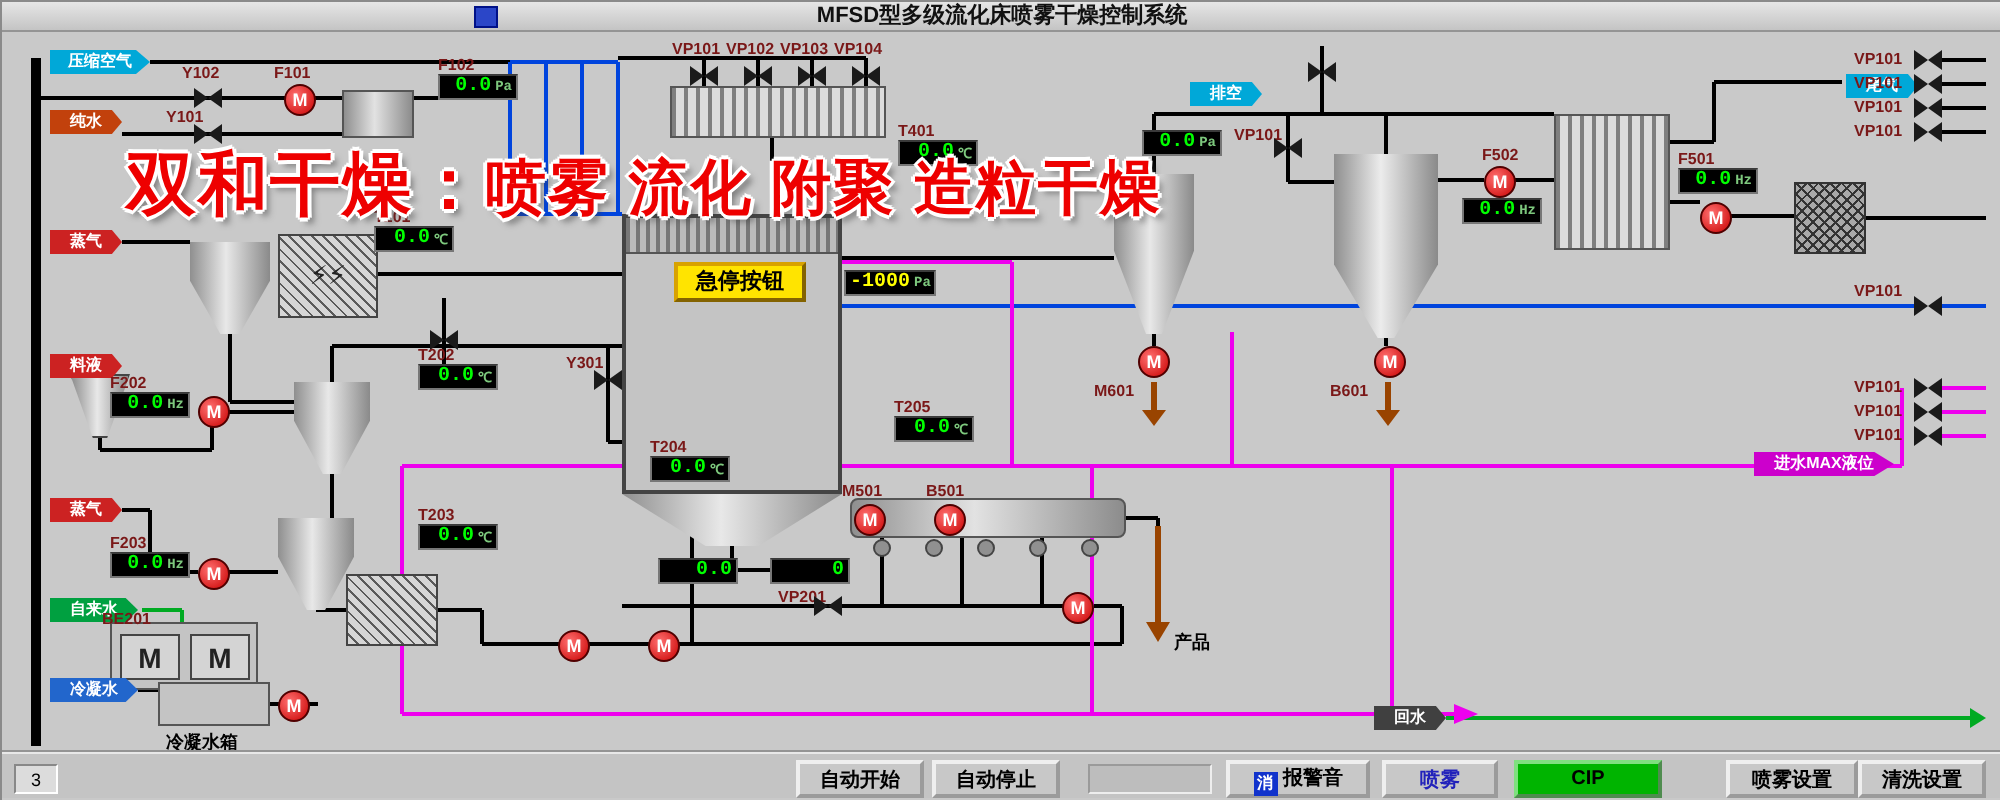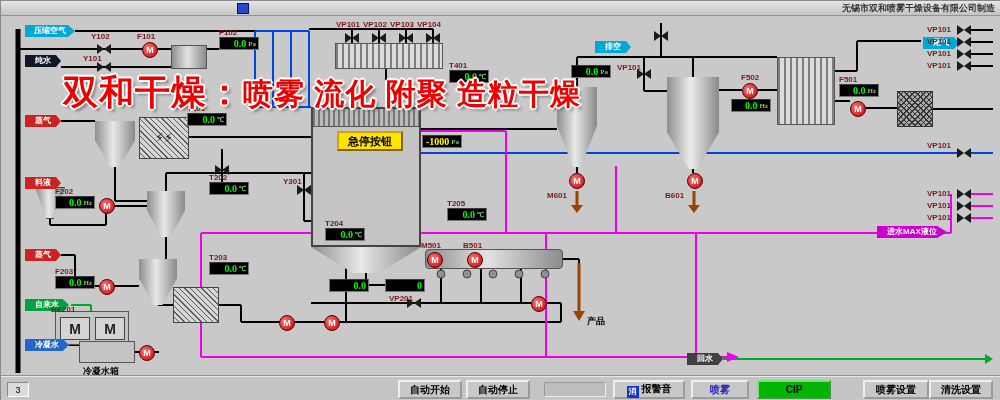--- a/index.html
+++ b/index.html
@@ -23,21 +23,21 @@
 .silo{clip-path:polygon(0 0,100% 0,100% 60%,58% 100%,42% 100%,0 60%);background:linear-gradient(90deg,#8f8f8f,#ececec 45%,#8a8a8a)}
 .band{position:absolute;left:0;top:0;width:100%;height:18px;background-image:repeating-linear-gradient(90deg,#777 0 2px,#bbb 2px 5px);border-bottom:1px solid #555}
 .bolts{display:inline-block;margin-top:12px;font-size:13px;font-weight:bold;color:#222}
 .mbox{position:absolute;top:5px;width:30px;height:23px;border:1px solid #444;background:#d4d4d4;text-align:center;font-size:14px;font-weight:bold;line-height:22px;color:#222}
 .estop{position:absolute;z-index:4;background:#ffe400;border:2px outset #d8a200;color:#000;font-weight:bold;font-size:11px;text-align:center;line-height:16px}
 .tag{position:absolute;z-index:3;height:12px;color:#fff;font-size:8px;font-weight:bold;line-height:12px;text-align:center;white-space:nowrap;overflow:hidden;clip-path:polygon(0 0,86% 0,100% 50%,86% 100%,0 100%)}
 .dlabel{position:absolute;z-index:3;font-size:8px;font-weight:bold;color:#7a1818;white-space:nowrap}
 .dlabel.dk{color:#000;font-size:9px}
 .disp{position:absolute;z-index:4}
 .dl{font-size:8px;font-weight:bold;color:#7a1818;line-height:9px}
-.db{min-width:40px;height:13px;background:#000;border:1px solid #777;border-top-color:#3a3a3a;display:flex;align-items:center;justify-content:flex-end;padding:0 2px;font-family:Liberation Serif, serif;font-size:10px;font-weight:bold}
+.db{min-width:40px;height:13px;background:#000;border:1px solid #777;border-top-color:#3a3a3a;display:flex;align-items:center;justify-content:flex-end;padding:0 2px;font-family:Liberation Mono, monospace;font-size:10px;font-weight:bold}
 .du{font-size:7px;margin-left:2px;color:#7dc87d}
 .valve{position:absolute;z-index:3;width:14px;height:10px}
 .valve i{position:absolute;top:0;width:0;height:0;border-style:solid}
 .valve .l{left:0;border-width:5px 0 5px 7px;border-color:transparent transparent transparent #1a1a1a}
 .valve .r{right:0;border-width:5px 7px 5px 0;border-color:transparent #1a1a1a transparent transparent}
 .pump{position:absolute;z-index:3;width:16px;height:16px;border-radius:50%;background:radial-gradient(circle at 35% 35%,#ff7070,#c80000);border:1px solid #500000;color:#fff;font-size:9px;font-weight:bold;line-height:14px;text-align:center}
 .wm{position:absolute;left:62px;top:68px;z-index:6;white-space:nowrap;font-weight:bold;color:#ee0000;font-size:30px;letter-spacing:1px;text-shadow:-2px 0 0 #fff,2px 0 0 #fff,0 -2px 0 #fff,0 2px 0 #fff,-1px -1px 0 #fff,1px -1px 0 #fff,-1px 1px 0 #fff,1px 1px 0 #fff,3px 3px 3px rgba(60,60,60,.55)}
 .wm .wb{font-size:35px}
 .ftr{position:absolute;left:0;bottom:0;width:1000px;height:24px;background:#c4c4c4;border-top:2px groove #e8e8e8;z-index:10}
 .cnt{position:absolute;left:6px;top:381px;width:22px;height:15px;background:#dcdcdc;border:1px solid #888;border-bottom-color:#fff;border-right-color:#fff;font-size:9px;text-align:center;line-height:14px;z-index:11}
@@ -94,21 +94,21 @@
     <div class="eq vstripe" style="left:776px;top:56px;width:58px;height:68px"></div>
     <div class="eq cross" style="left:896px;top:90px;width:36px;height:36px"></div>
     <div class="eq box" style="left:54px;top:310px;width:74px;height:34px">
       <div class="mbox" style="left:4px"><span>M</span></div>
       <div class="mbox" style="left:39px"><span>M</span></div>
     </div>
     <div class="eq box" style="left:78px;top:340px;width:56px;height:22px"></div>
 
     <div class="wm"><span class="wb">双和干燥：</span><span>喷雾 流化 附聚 造粒干燥</span></div>
   <div class="tag" style="left: 24px; top: 24px; width: 50px; background: rgb(0, 168, 216);">压缩空气</div>
-      <div class="tag" style="left: 24px; top: 54px; width: 36px; background: #0f172a;">纯水</div>
+      <div class="tag" style="left: 24px; top: 54px; width: 36px; background: #c2410c;">纯水</div>
       <div class="tag" style="left: 24px; top: 114px; width: 36px; background: rgb(204, 34, 34);">蒸气</div>
       <div class="tag" style="left: 24px; top: 176px; width: 36px; background: rgb(204, 34, 34);">料液</div>
       <div class="tag" style="left: 24px; top: 248px; width: 36px; background: rgb(204, 34, 34);">蒸气</div>
       <div class="tag" style="left: 24px; top: 298px; width: 44px; background: rgb(0, 160, 64);">自来水</div>
       <div class="tag" style="left: 24px; top: 338px; width: 44px; background: rgb(34, 102, 204);">冷凝水</div>
       <div class="tag" style="left: 594px; top: 40px; width: 36px; background: rgb(0, 168, 216);">排空</div>
       <div class="tag" style="left: 922px; top: 36px; width: 36px; background: rgb(0, 168, 216);">尾气</div>
       <div class="tag" style="left: 876px; top: 225px; width: 70px; background: rgb(204, 0, 204);">进水MAX液位</div>
       <div class="tag" style="left: 686px; top: 352px; width: 36px; background: #404040;">回水</div>
       <div class="dlabel" style="left: 90px; top: 31px;">Y102</div>
@@ -321,21 +321,21 @@
       <div class="pump" style="left: 849px; top: 100px;">M</div>
       <div class="pump" style="left: 426px; top: 251px;">M</div>
       <div class="pump" style="left: 466px; top: 251px;">M</div>
       <div class="pump" style="left: 278px; top: 314px;">M</div>
       <div class="pump" style="left: 323px; top: 314px;">M</div>
       <div class="pump" style="left: 530px; top: 295px;">M</div>
     </div>
 
   <div class="hdr">
     <span class="hicon"></span>
-    <span class="mfr">无锡市双和喷雾干燥设备有限公司制造</span>
+    <span>MFSD型多级流化床喷雾干燥控制系统</span>
   </div>
 
   <div class="ftr"></div>
   <div class="cnt">3</div>
   <button class="btn" style="left:397px;width:64px"><span>自动开始</span></button>
   <button class="btn" style="left:465px;width:64px"><span>自动停止</span></button>
   <div class="spacer" style="left:543px;width:62px"></div>
   <button class="btn" style="left:612px;width:72px"><span class="aicon">消</span><span>报警音</span></button>
   <button class="btn spray" style="left:690px;width:58px"><span>喷雾</span></button>
   <button class="btn cip" style="left:756px;width:74px"><span>CIP</span></button>

